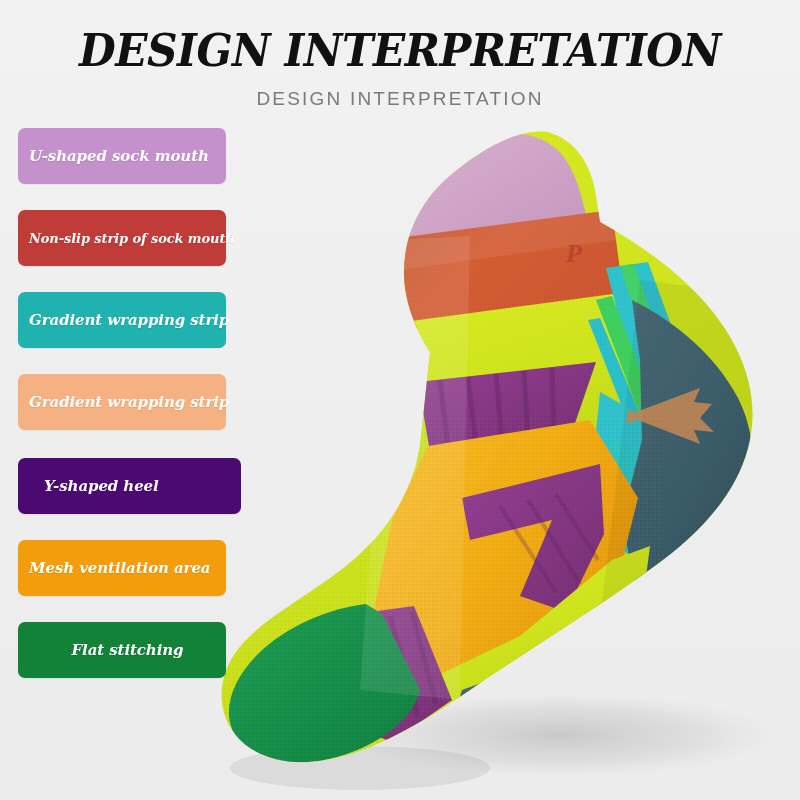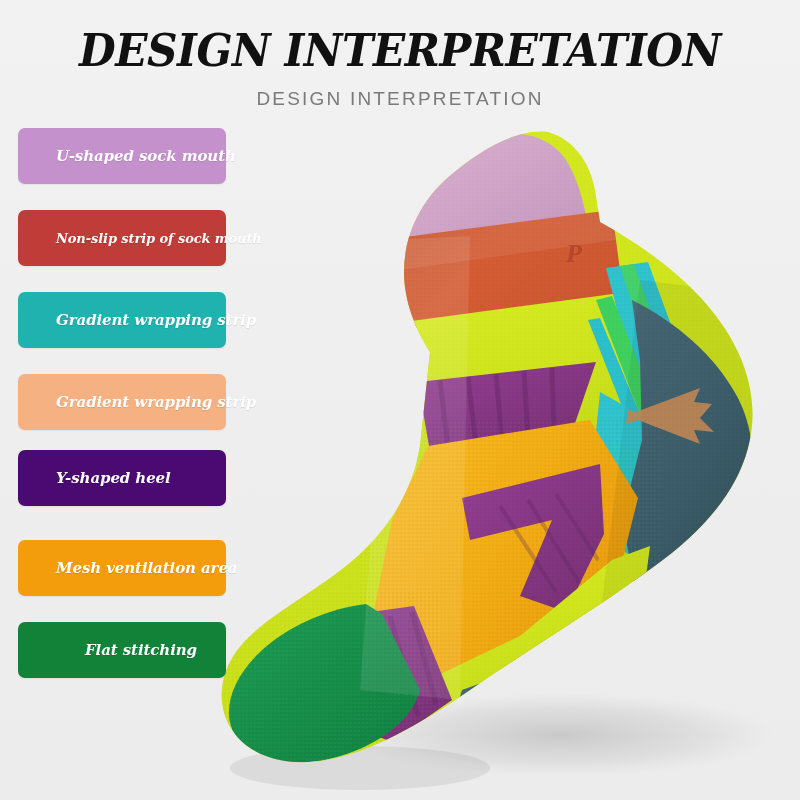--- a/index.html
+++ b/index.html
@@ -69,21 +69,20 @@
     display: block;
     padding-left: 11px;
     font-family: "DejaVu Serif", "Liberation Serif", serif;
     font-weight: bold;
     font-style: italic;
     font-size: 15px;
     color: #ffffff;
     white-space: nowrap;
     letter-spacing: -0.1px;
     text-shadow: 0 1px 1px rgba(0,0,0,0.10);
-    margin-left: 27px;
   }
   .legend-label.tight { font-size: 13px; }
 
   
   #sock-figure {
     position: absolute;
     left: 0;
     top: 0;
     width: 800px;
     height: 800px;
@@ -290,21 +289,21 @@
     </div>
 
     <div class="legend-item" style="background: rgb(31, 178, 174); top: 164px;">
       <span class="legend-label">Gradient wrapping strip</span>
     </div>
 
     <div class="legend-item" style="background: rgb(246, 177, 131); top: 246px;">
       <span class="legend-label">Gradient wrapping strip</span>
     </div>
 
-    <div class="legend-item" style="background: rgb(74, 10, 114); top: 322px;">
+    <div class="legend-item" style="background: rgb(74, 10, 114); top: 330px; padding-left: 15px;">
       <span class="legend-label">Y-shaped heel</span>
     </div>
 
     <div class="legend-item" style="background: rgb(243, 156, 12); top: 412px; text-align: right;">
       <span class="legend-label">Mesh ventilation area</span>
     </div>
 
     <div class="legend-item" style="background: rgb(17, 130, 56); top: 494px; justify-content: center;">
       <span class="legend-label">Flat stitching</span>
     </div>

